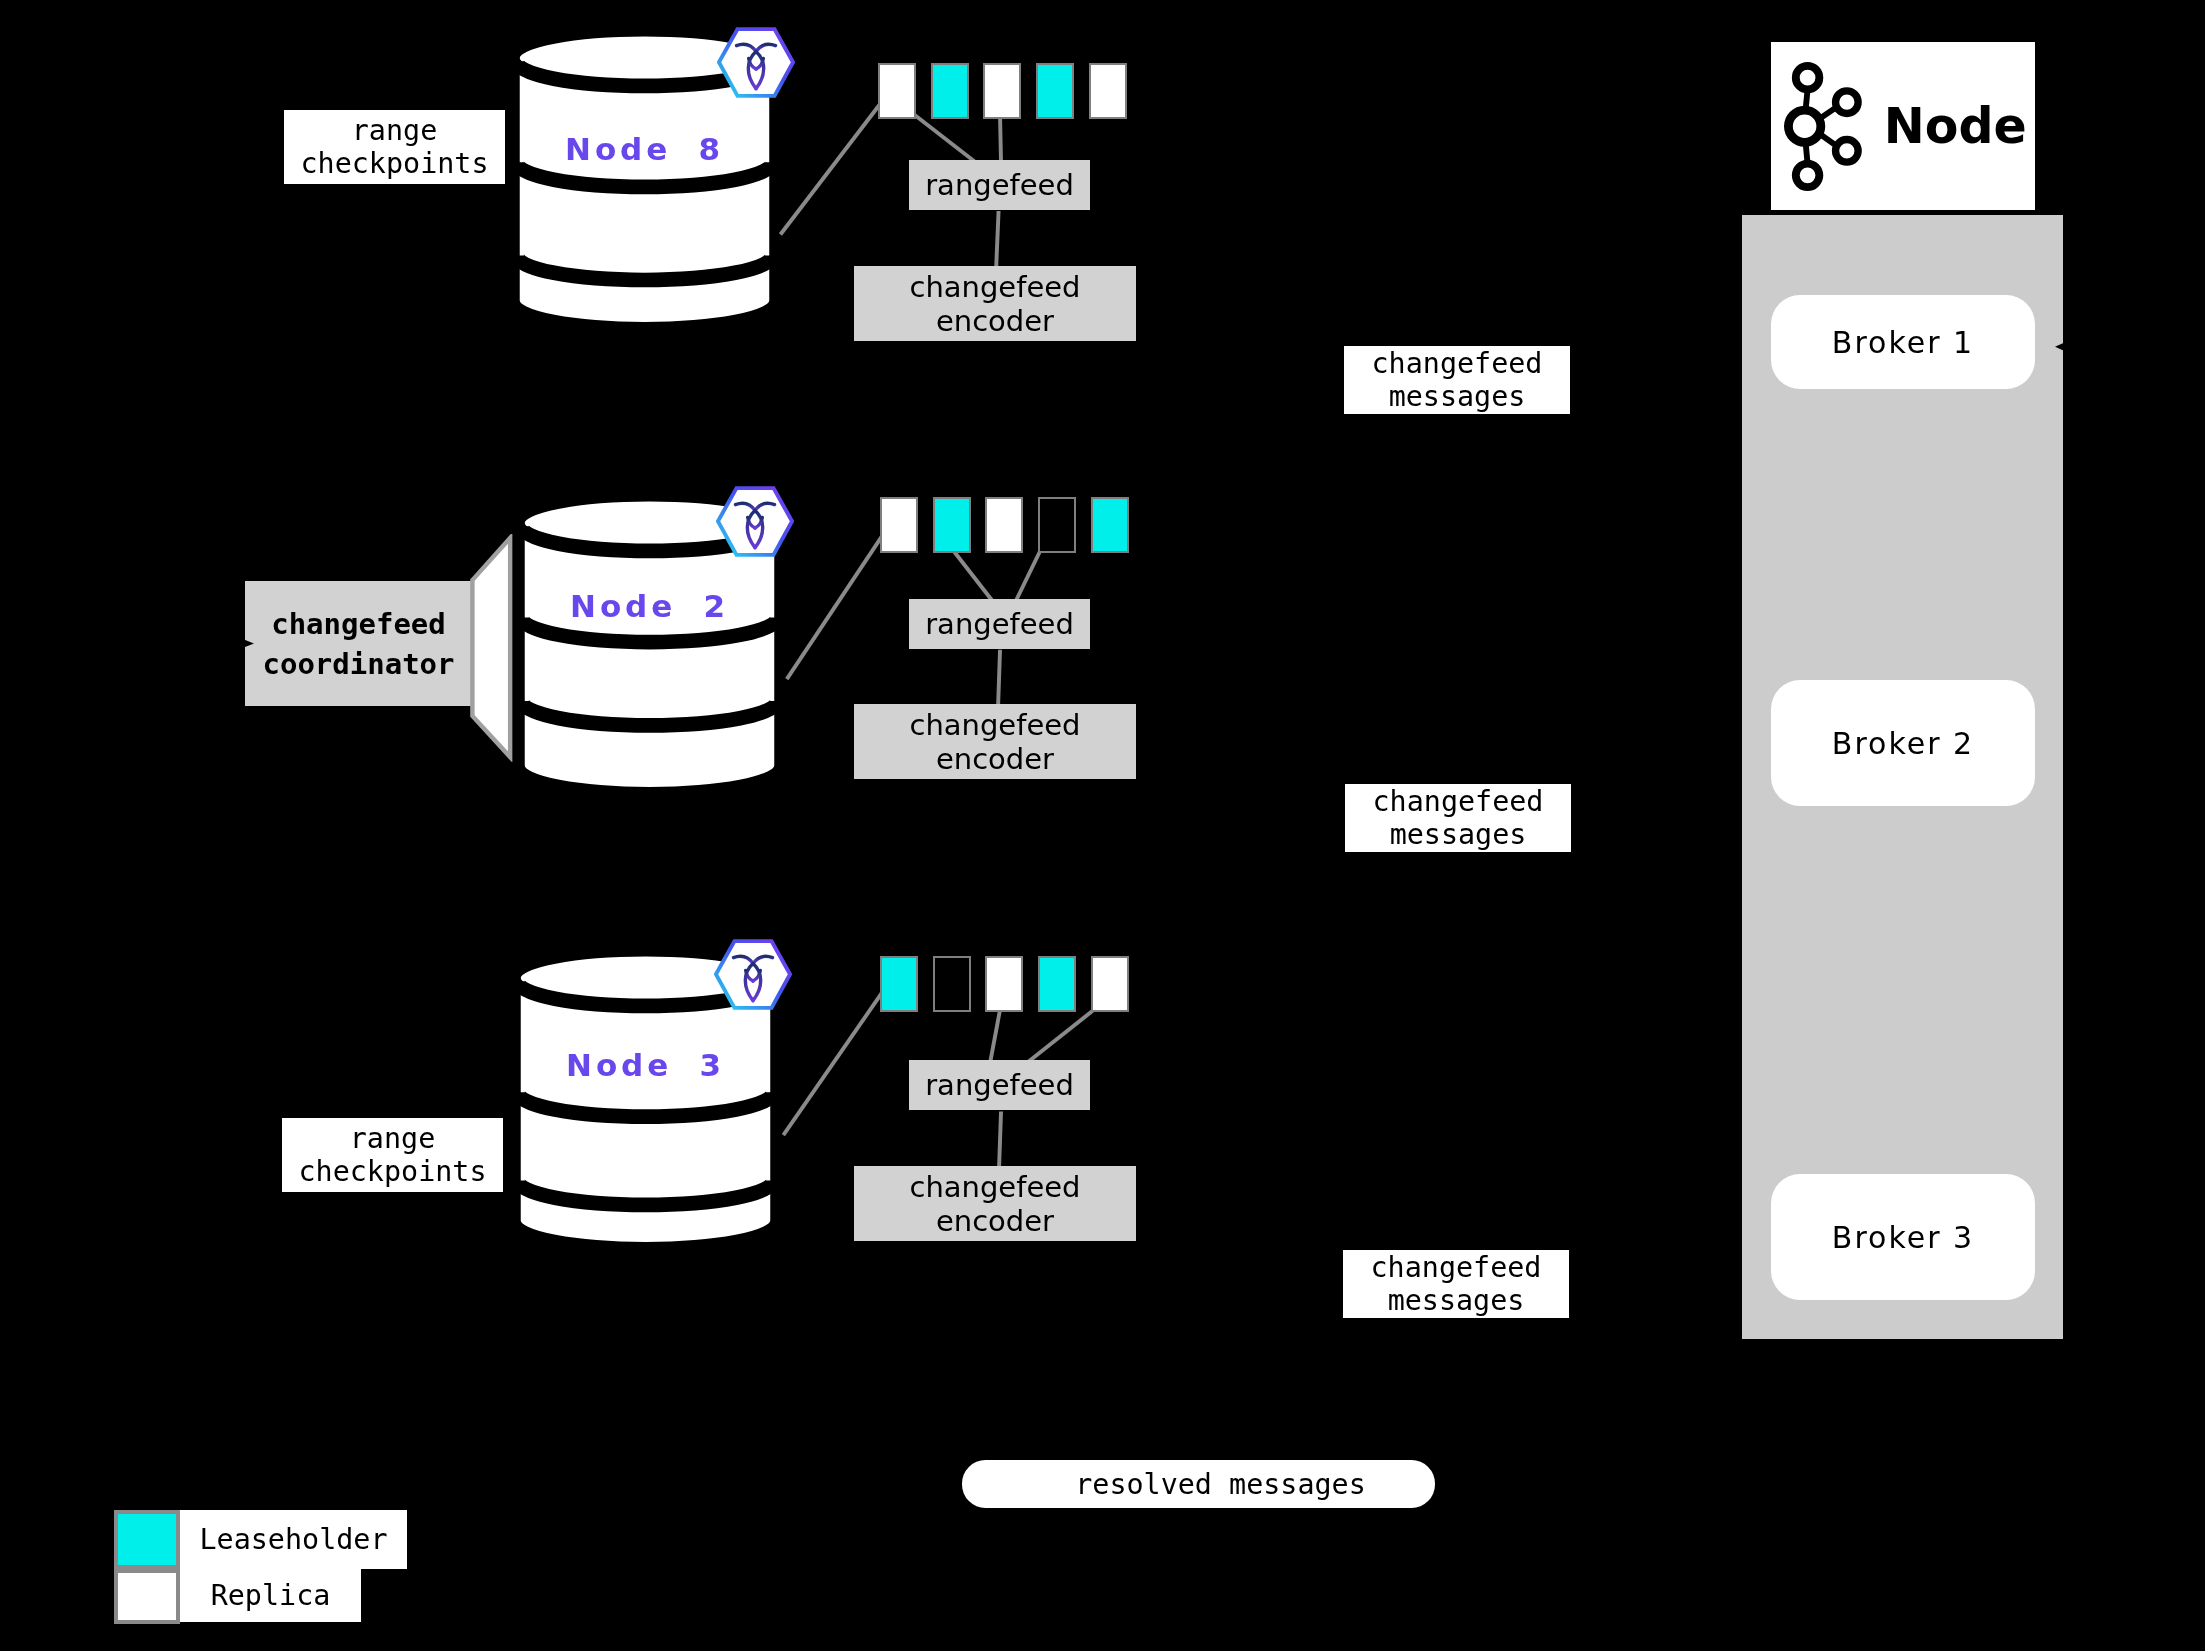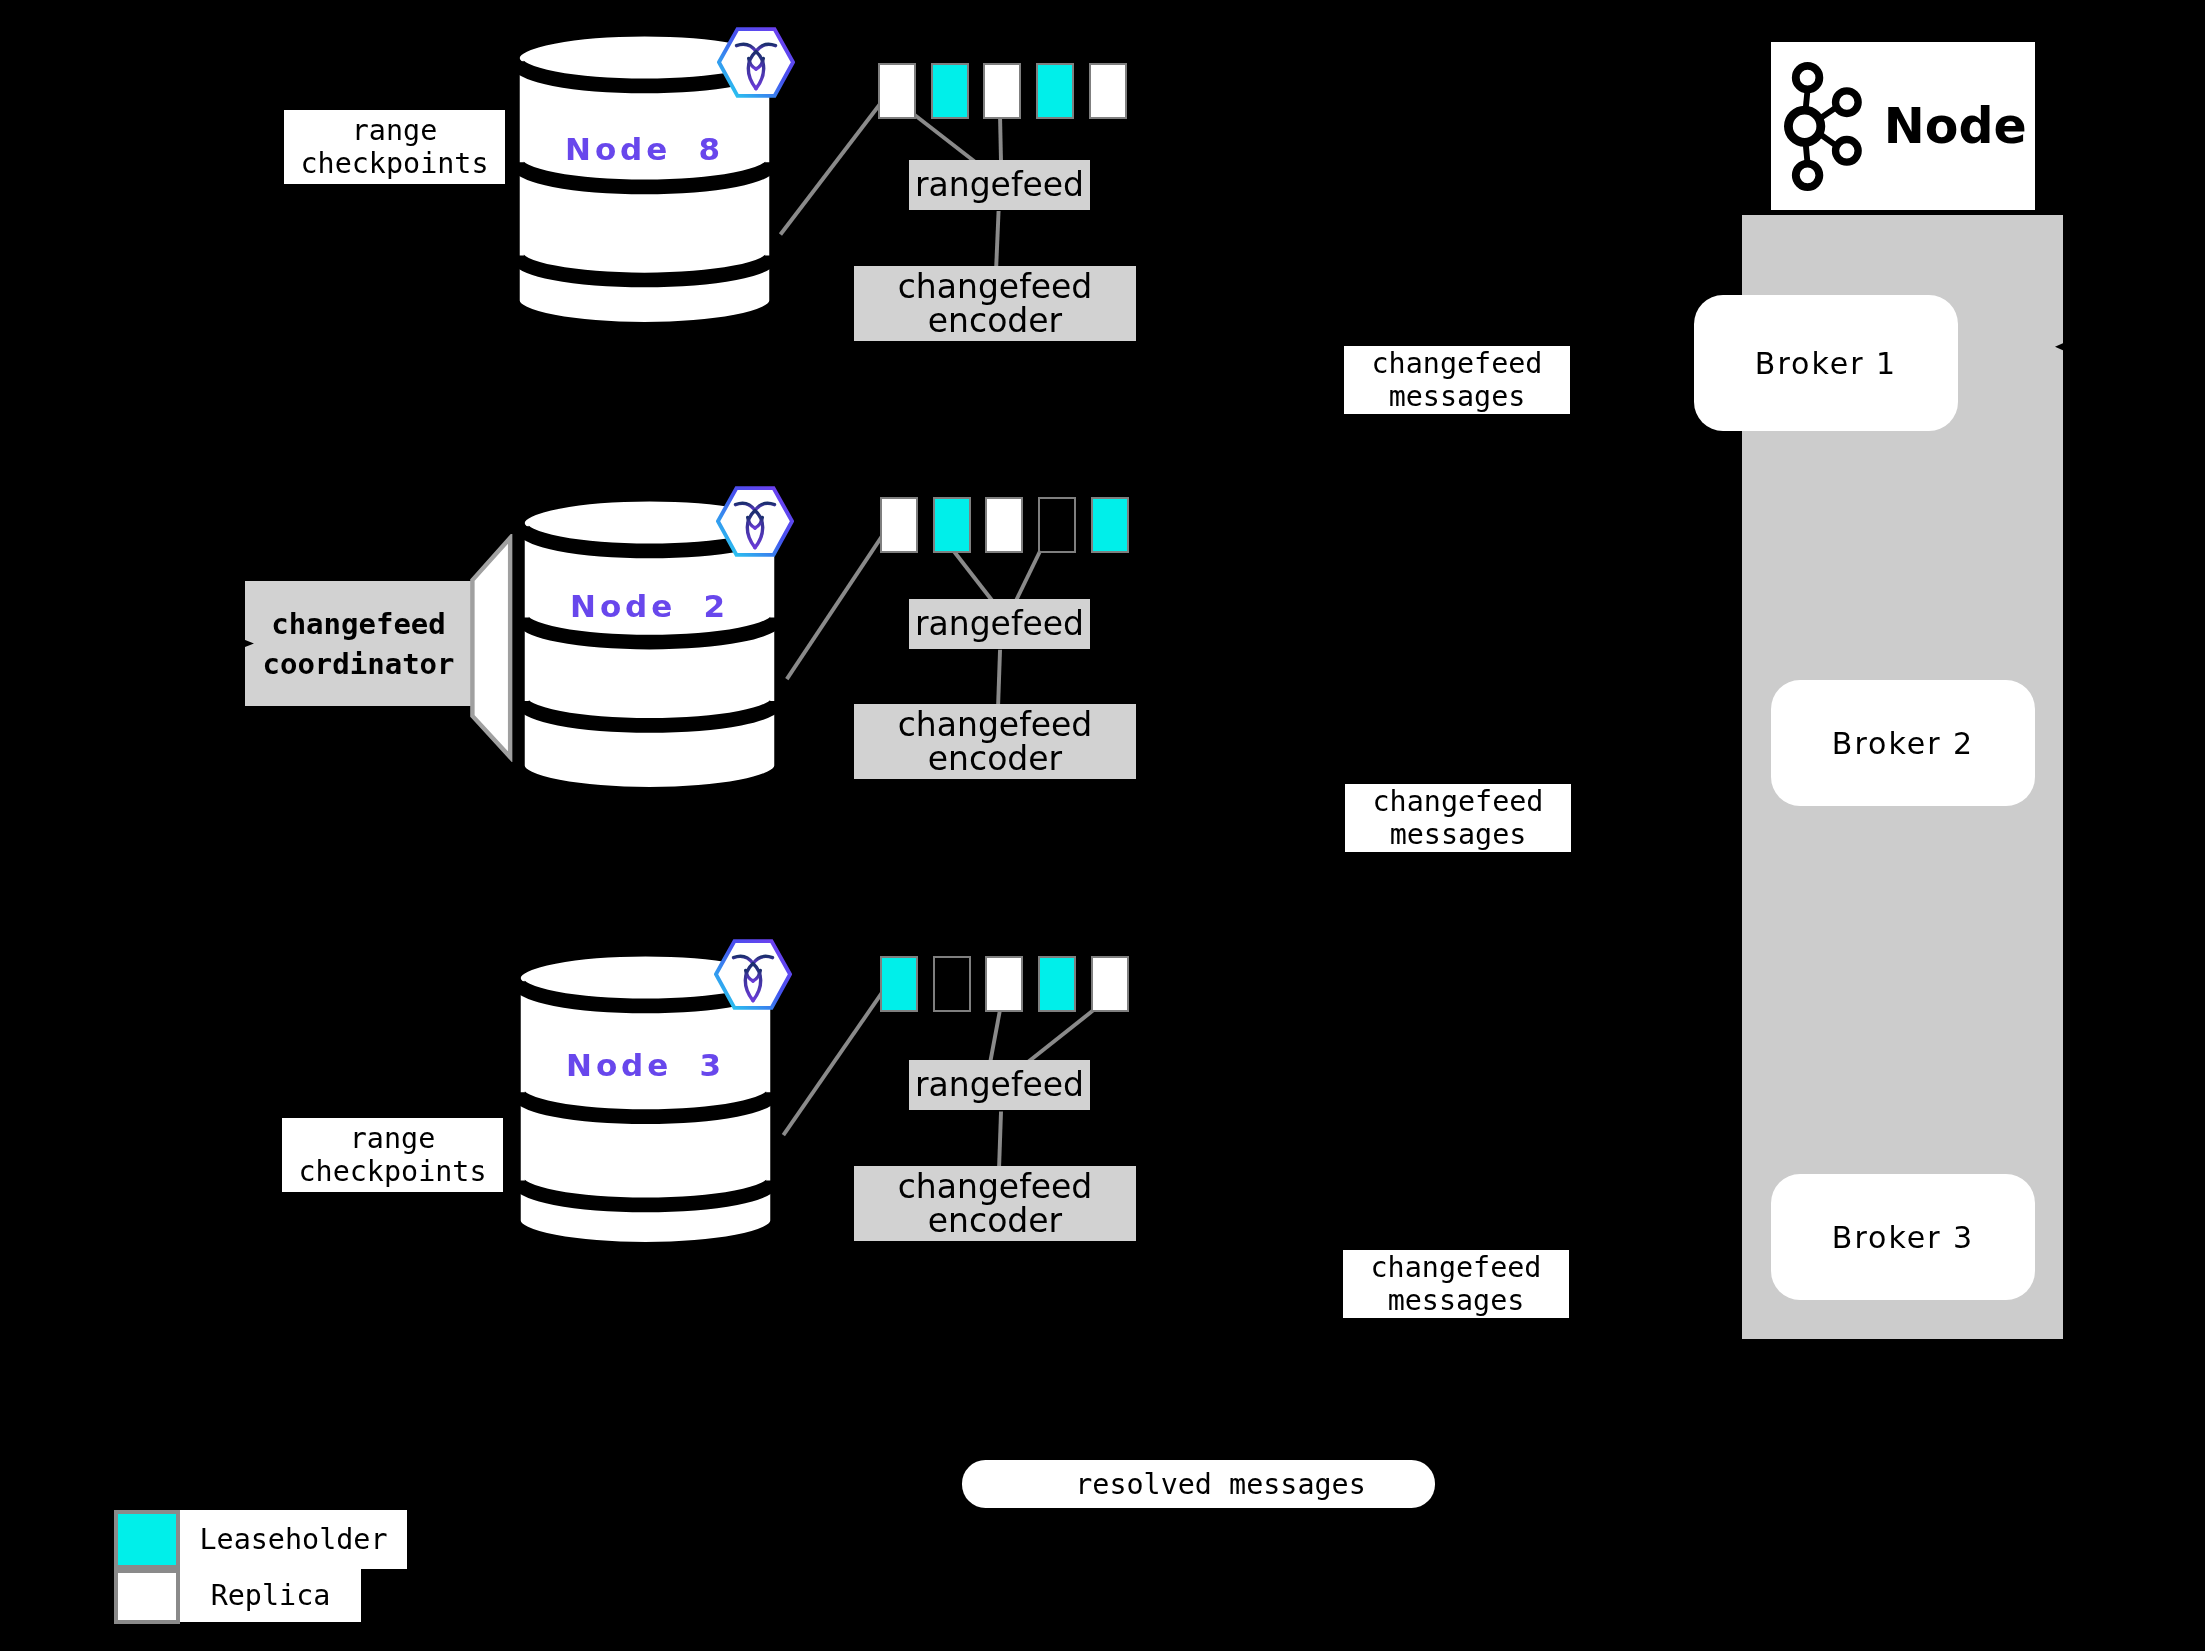--- a/index.html
+++ b/index.html
@@ -11,21 +11,21 @@
   .mono{font-family:"DejaVu Sans Mono",monospace;color:#000;}
   .whitebox{background:#fff;color:#000;display:flex;flex-direction:column;
             align-items:center;justify-content:center;text-align:center;}
   .graybox{background:var(--boxgray);color:#000;display:flex;flex-direction:column;
            align-items:center;justify-content:center;text-align:center;}
   .lbl-2line{font-size:28.4px;line-height:33px;}
   .node-label{font-weight:bold;font-size:31px;letter-spacing:3.9px;word-spacing:12.7px;
               color:var(--accent);text-align:center;z-index:4;}
   .coord{font-family:"DejaVu Sans Mono",monospace;font-weight:bold;
          font-size:29px;line-height:40px;}
-  .feedbox{font-size:33px;line-height:34px;z-index:3;}
+  .feedbox{font-size:29px;line-height:34px;z-index:3;}
 
   
   .ranges{display:flex;gap:14.7px;z-index:3;}
   .range-cell{width:34px;height:52px;border:2.9px solid #7f7f7f;}
   .range-cell.leaseholder{background:var(--teal);}
   .range-cell.replica{background:#fff;}
   .range-cell.empty{background:transparent;}
 
   
   .kafka-container{background:var(--containergray);z-index:1;}
@@ -226,21 +226,21 @@
       <circle cx="138" cy="88" r="23" stroke-width="15"></circle>
       <circle cx="138" cy="187" r="23" stroke-width="15"></circle>
       <line x1="58" y1="62" x2="54" y2="104" stroke-width="12"></line>
       <line x1="54" y1="170" x2="58" y2="213" stroke-width="12"></line>
       <line x1="82" y1="122" x2="117" y2="98" stroke-width="12"></line>
       <line x1="82" y1="152" x2="117" y2="177" stroke-width="12"></line>
     </g>
   </svg>
   <span class="kafka-title">Node</span>
 </div>
-<div class="abs broker" style="left:1694px;top:295px;width:264px;height:136px">Broker 1</div>
+<div class="abs broker" style="left:1771px;top:295px;width:264px;height:94px">Broker 1</div>
 <div class="abs broker" style="left:1771px;top:680px;width:264px;height:126px">Broker 2</div>
 <div class="abs broker" style="left:1771px;top:1174px;width:264px;height:126px">Broker 3</div>
 
 <div class="abs pill" style="left:962px;top:1460px;width:473px;height:48px">
   <span>resolved messages</span>
 </div>
 
 <div class="abs legend-swatch" style="left:114px;top:1510px;width:66px;height:59px;background:var(--teal)"></div>
 <div class="abs legend-swatch" style="left:114px;top:1569px;width:66px;height:55px;background:#fff"></div>
 <div class="abs legend-label" style="left:180px;top:1510px;width:227px;height:59px">

